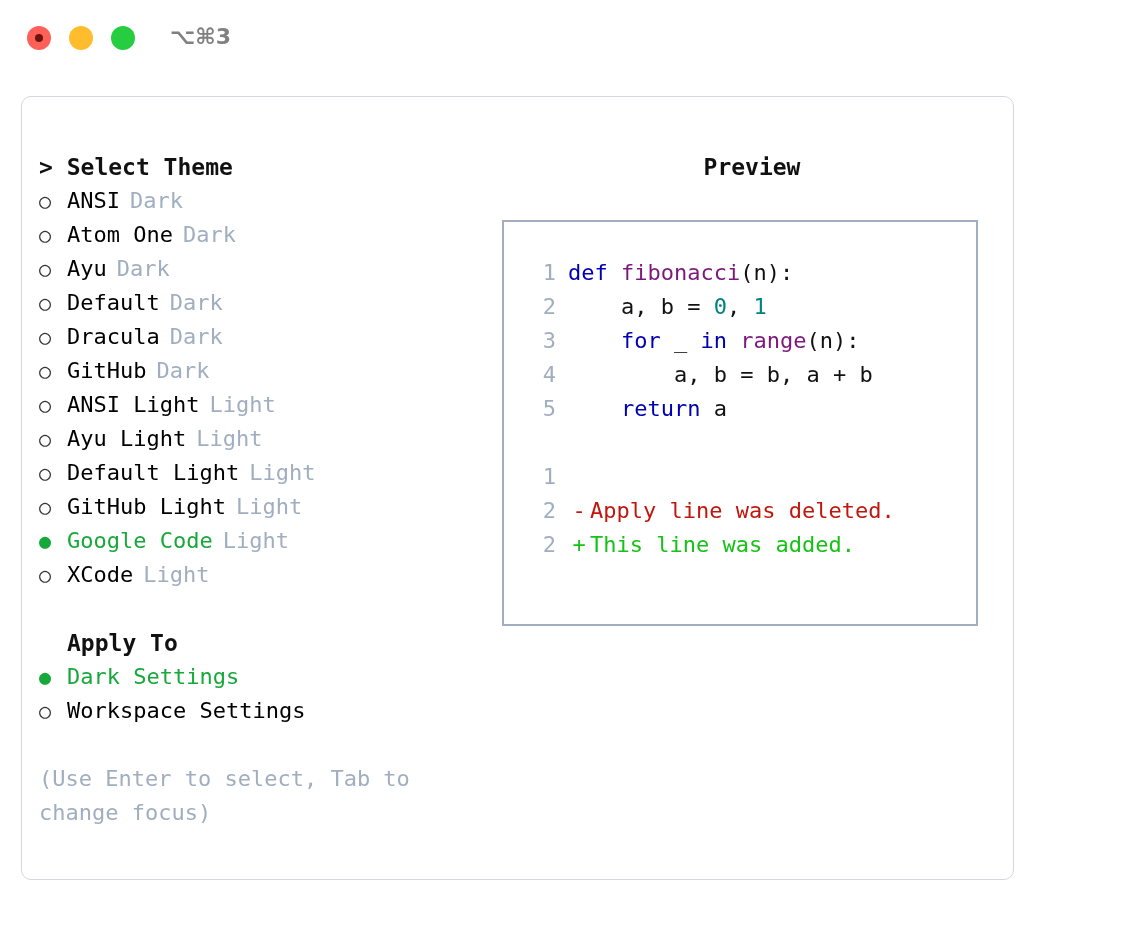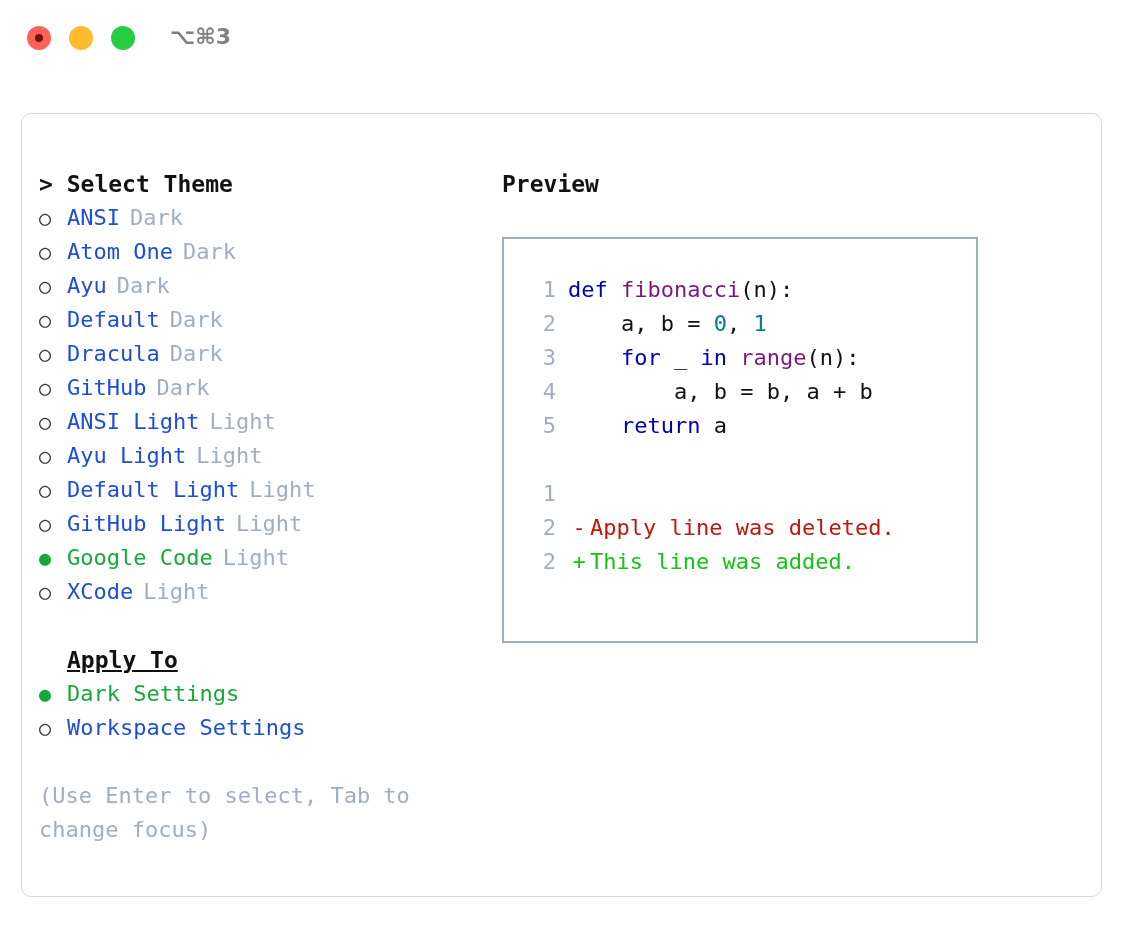--- a/index.html
+++ b/index.html
@@ -62,22 +62,22 @@
     font-size: 22px;
     font-weight: bold;
     color: #808080;
     letter-spacing: 0px;
     font-family: "DejaVu Sans", "Liberation Sans", sans-serif;
   }
 
   
   .panel {
     position: absolute;
-    left: 21px; top: 113px;
-    width: 1081px;
+    left: 21px; top: 96px;
+    width: 993px;
     height: 784px;
     border: 1.5px solid #d4d8dd;
     border-radius: 10px;
     box-sizing: border-box;
     background: #ffffff;
   }
 
   .columns {
     position: absolute;
     left: 0; top: 0;
@@ -95,38 +95,37 @@
 
   .section-title {
     font-size: 23px;
     font-weight: bold;
     color: #111111;
     line-height: 34px;
     white-space: pre;
   }
   .section-title.indented {
     padding-left: 28px;
-    text-decoration: underline;
   }
 
   .opt-row {
     display: flex;
     align-items: baseline;
     line-height: 34px;
     font-size: 22px;
     white-space: pre;
   }
   .opt-marker {
     width: 28px;
     flex: 0 0 28px;
     font-size: 20px;
     color: #333333;
   }
   .opt-row.selected .opt-marker { color: #17a83a; }
-  .opt-label { color: #1d4ed8; }
+  .opt-label { color: #000000; }
   .opt-row.selected .opt-label { color: #17a83a; }
   .opt-badge {
     color: #a0aec0;
     padding-left: 10px;
   }
 
   .spacer-block { height: 34px; }
 
   .hint {
     font-size: 22px;
@@ -141,20 +140,21 @@
     position: absolute;
     left: 480px;
     top: 53px;
     width: 500px;
   }
   .preview-title {
     font-size: 23px;
     font-weight: bold;
     color: #111111;
     line-height: 34px;
+    text-align: center;
   }
   .preview-box {
     margin-top: 36px;
     width: 476px;
     height: 406px;
     border: 2px solid #a0aec0;
     box-sizing: border-box;
     background: #ffffff;
     padding: 34px 0 0 18px;
   }

